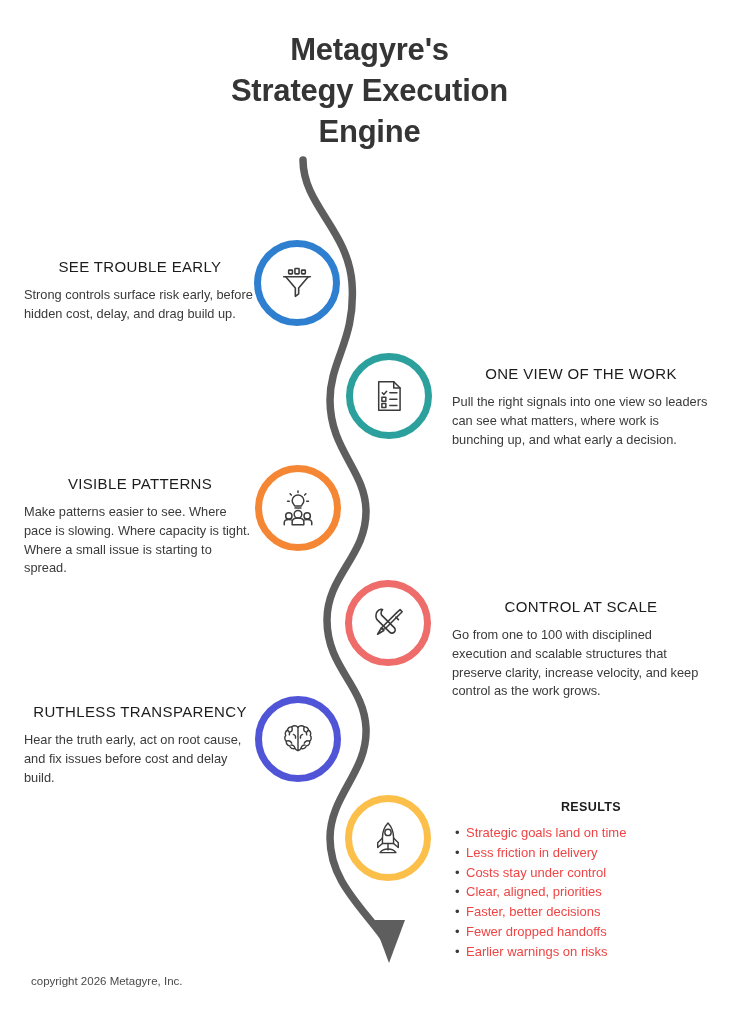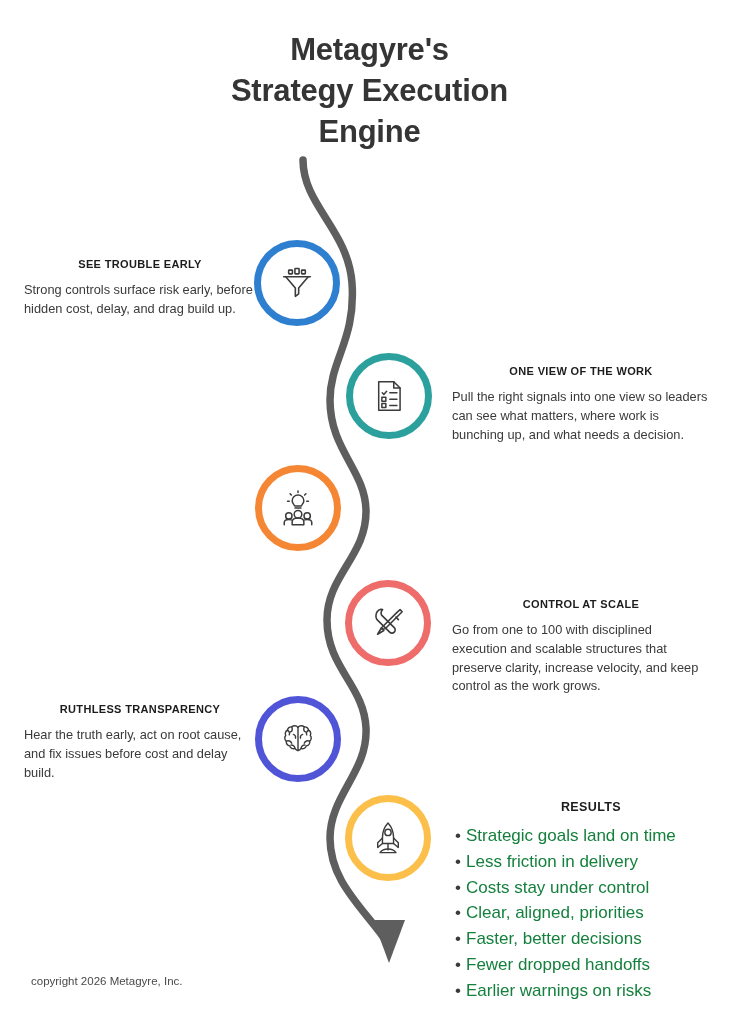--- a/index.html
+++ b/index.html
@@ -58,22 +58,22 @@
     justify-content: center;
   }
   .node svg { display: block; }
 
   
   .block {
     position: absolute;
     width: 232px;
   }
   .block .head {
-    font-size: 11px;
-    font-weight: bold;
+    font-size: 15px;
+    font-weight: normal;
     color: #1c1c1c;
     text-align: center;
     letter-spacing: 0.35px;
     margin-bottom: 11px;
   }
   .block .body {
     font-size: 12.8px;
     line-height: 1.47;
     color: #3a3a3a;
     text-align: left;
@@ -92,23 +92,23 @@
     text-align: center;
     letter-spacing: 0.4px;
     margin-bottom: 9px;
   }
   .results ul {
     margin: 0;
     padding: 0 0 0 20px;
     list-style: none;
   }
   .results li {
-    font-size: 17px;
+    font-size: 13px;
     line-height: 1.52;
-    color: #15803d;
+    color: #ef4444;
     position: relative;
     white-space: nowrap;
   }
   .results li::before {
     content: "\2022";
     position: absolute;
     left: -11px;
     top: 0;
     color: #3a3a3a;
   }
@@ -170,23 +170,27 @@
         <line x1="25" y1="20" x2="34" y2="20"></line>
         <rect x="15" y="25.5" width="5" height="5"></rect>
         <line x1="25" y1="28" x2="34" y2="28"></line>
         <rect x="15" y="33.5" width="5" height="5"></rect>
         <line x1="25" y1="36" x2="34" y2="36"></line>
       </svg>
     </span>
   </div>
   <div class="block right" style="left:452px; top:365px;">
     <div class="head">ONE VIEW OF THE WORK</div>
-    <div class="body">Pull the right signals into one view so leaders can see what matters, where work is bunching up, and what needs a decision.</div>
-  </div>
-
+    <div class="body">Pull the right signals into one view so leaders can see what matters, where work is bunching up, and what early a decision.</div>
+  </div>
+
+  <div class="block left" style="left:24px; top:475px;">
+    <div class="head">VISIBLE PATTERNS</div>
+    <div class="body">Make patterns easier to see. Where pace is slowing. Where capacity is tight. Where a small issue is starting to spread.</div>
+  </div>
   <div class="node" style="left:255px; top:465px; border-color:#f58634;">
     <span>
       <svg width="40" height="40" viewBox="0 0 48 48" fill="none" stroke="#3b3b3b" stroke-width="1.8" stroke-linecap="round" stroke-linejoin="round">
         <path d="M24,8.5 C20,8.5 17,11.5 17,15.2 C17,18 19,19.5 20,21.5 L28,21.5 C29,19.5 31,18 31,15.2 C31,11.5 28,8.5 24,8.5 Z"></path>
         <line x1="20.5" y1="24" x2="27.5" y2="24"></line>
         <line x1="24" y1="3.5" x2="24" y2="5.5"></line>
         <line x1="14.5" y1="7" x2="16" y2="8.5"></line>
         <line x1="33.5" y1="7" x2="32" y2="8.5"></line>
         <line x1="11.5" y1="16" x2="13.5" y2="16"></line>
         <line x1="36.5" y1="16" x2="34.5" y2="16"></line>

